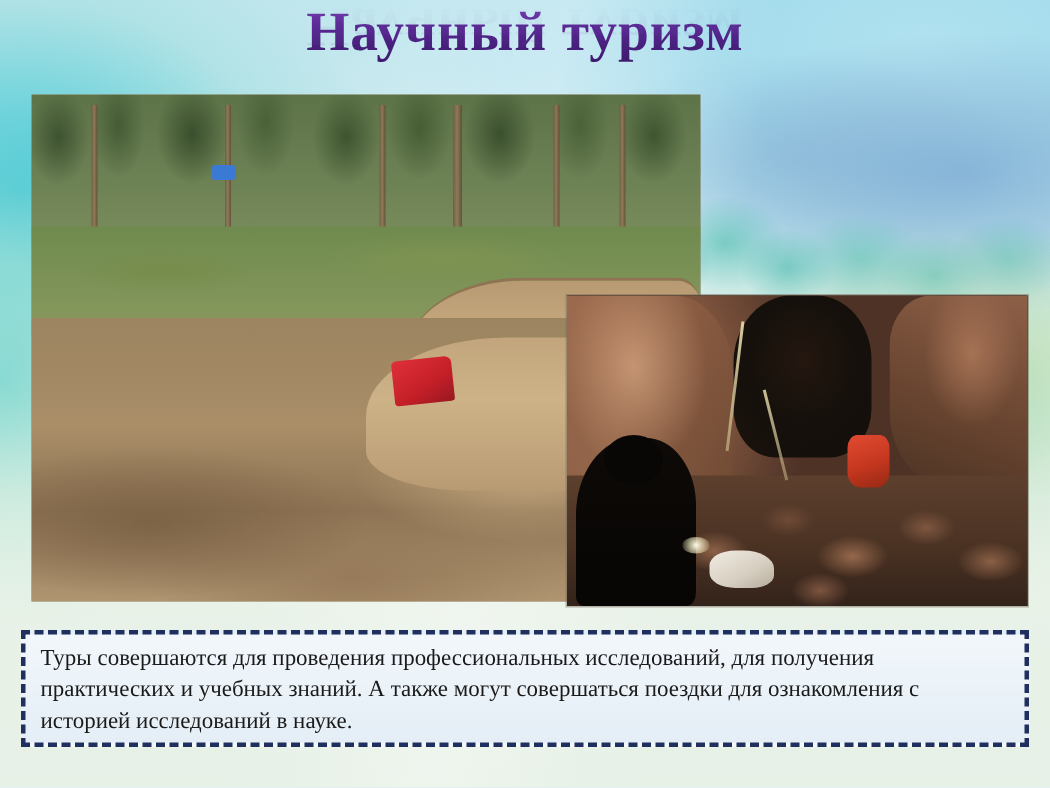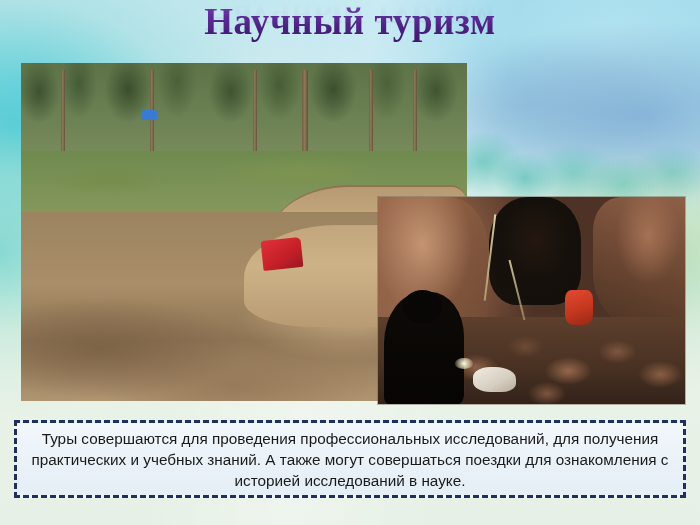--- a/index.html
+++ b/index.html
@@ -466,25 +466,24 @@
     border: 3px dashed #1f2f5e;
     box-sizing: border-box;
     z-index: 40;
     display: flex;
     align-items: center;
     justify-content: center;
     padding: 2px 10px;
   }
 
   #caption-text {
-    font-family: Liberation Sans, sans-serif;
+    font-family: Liberation Serif, serif;
     font-size: 15.3px;
     line-height: 21px;
     color: #1a1a1a;
-    text-align: center;
   }
 </style>
 </head>
 <body>
 
 <div id="slide">
 
   <div class="bg-layer bg-base"></div>
   <div class="bg-layer bg-sky-right"></div>
   <div class="bg-layer bg-mountain"></div>

